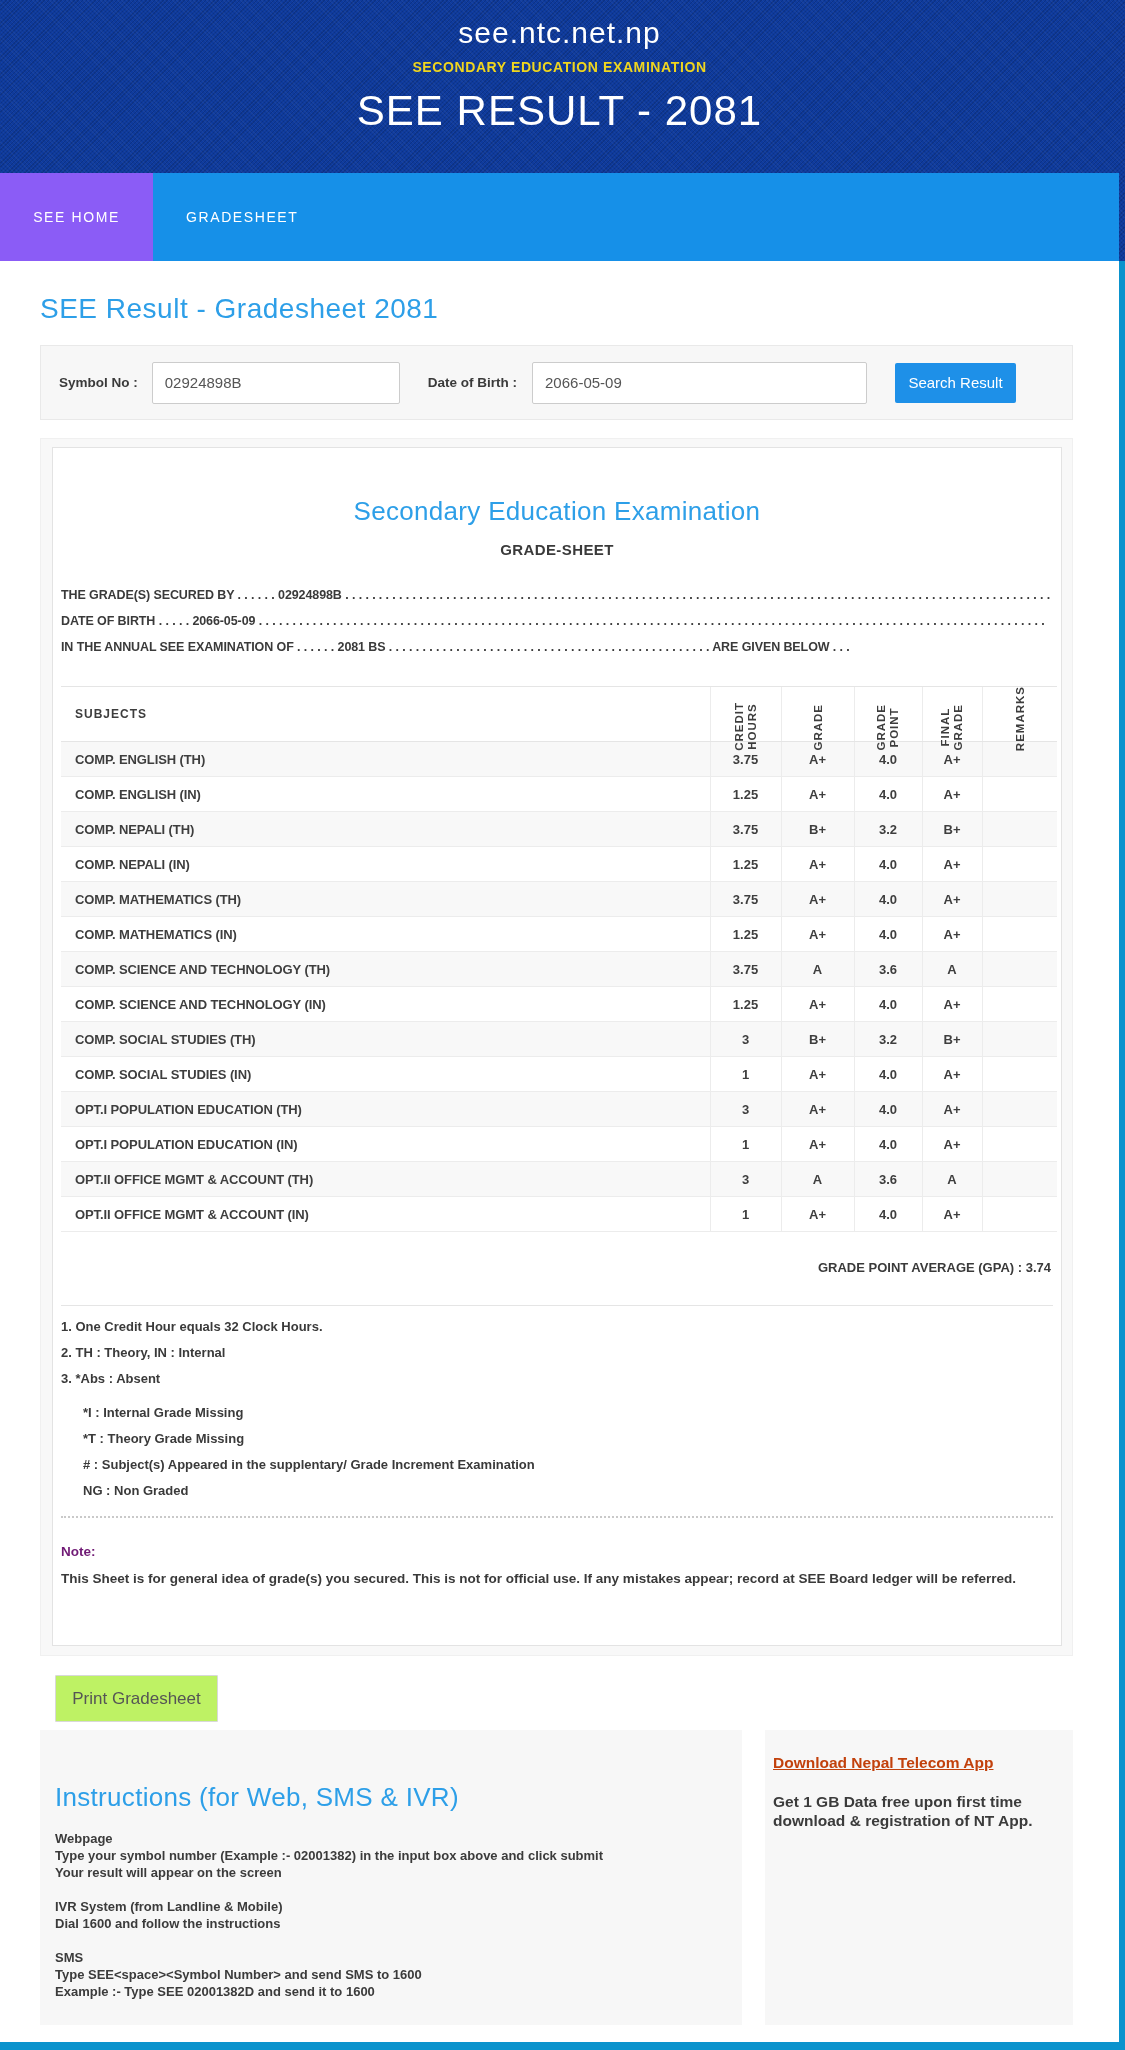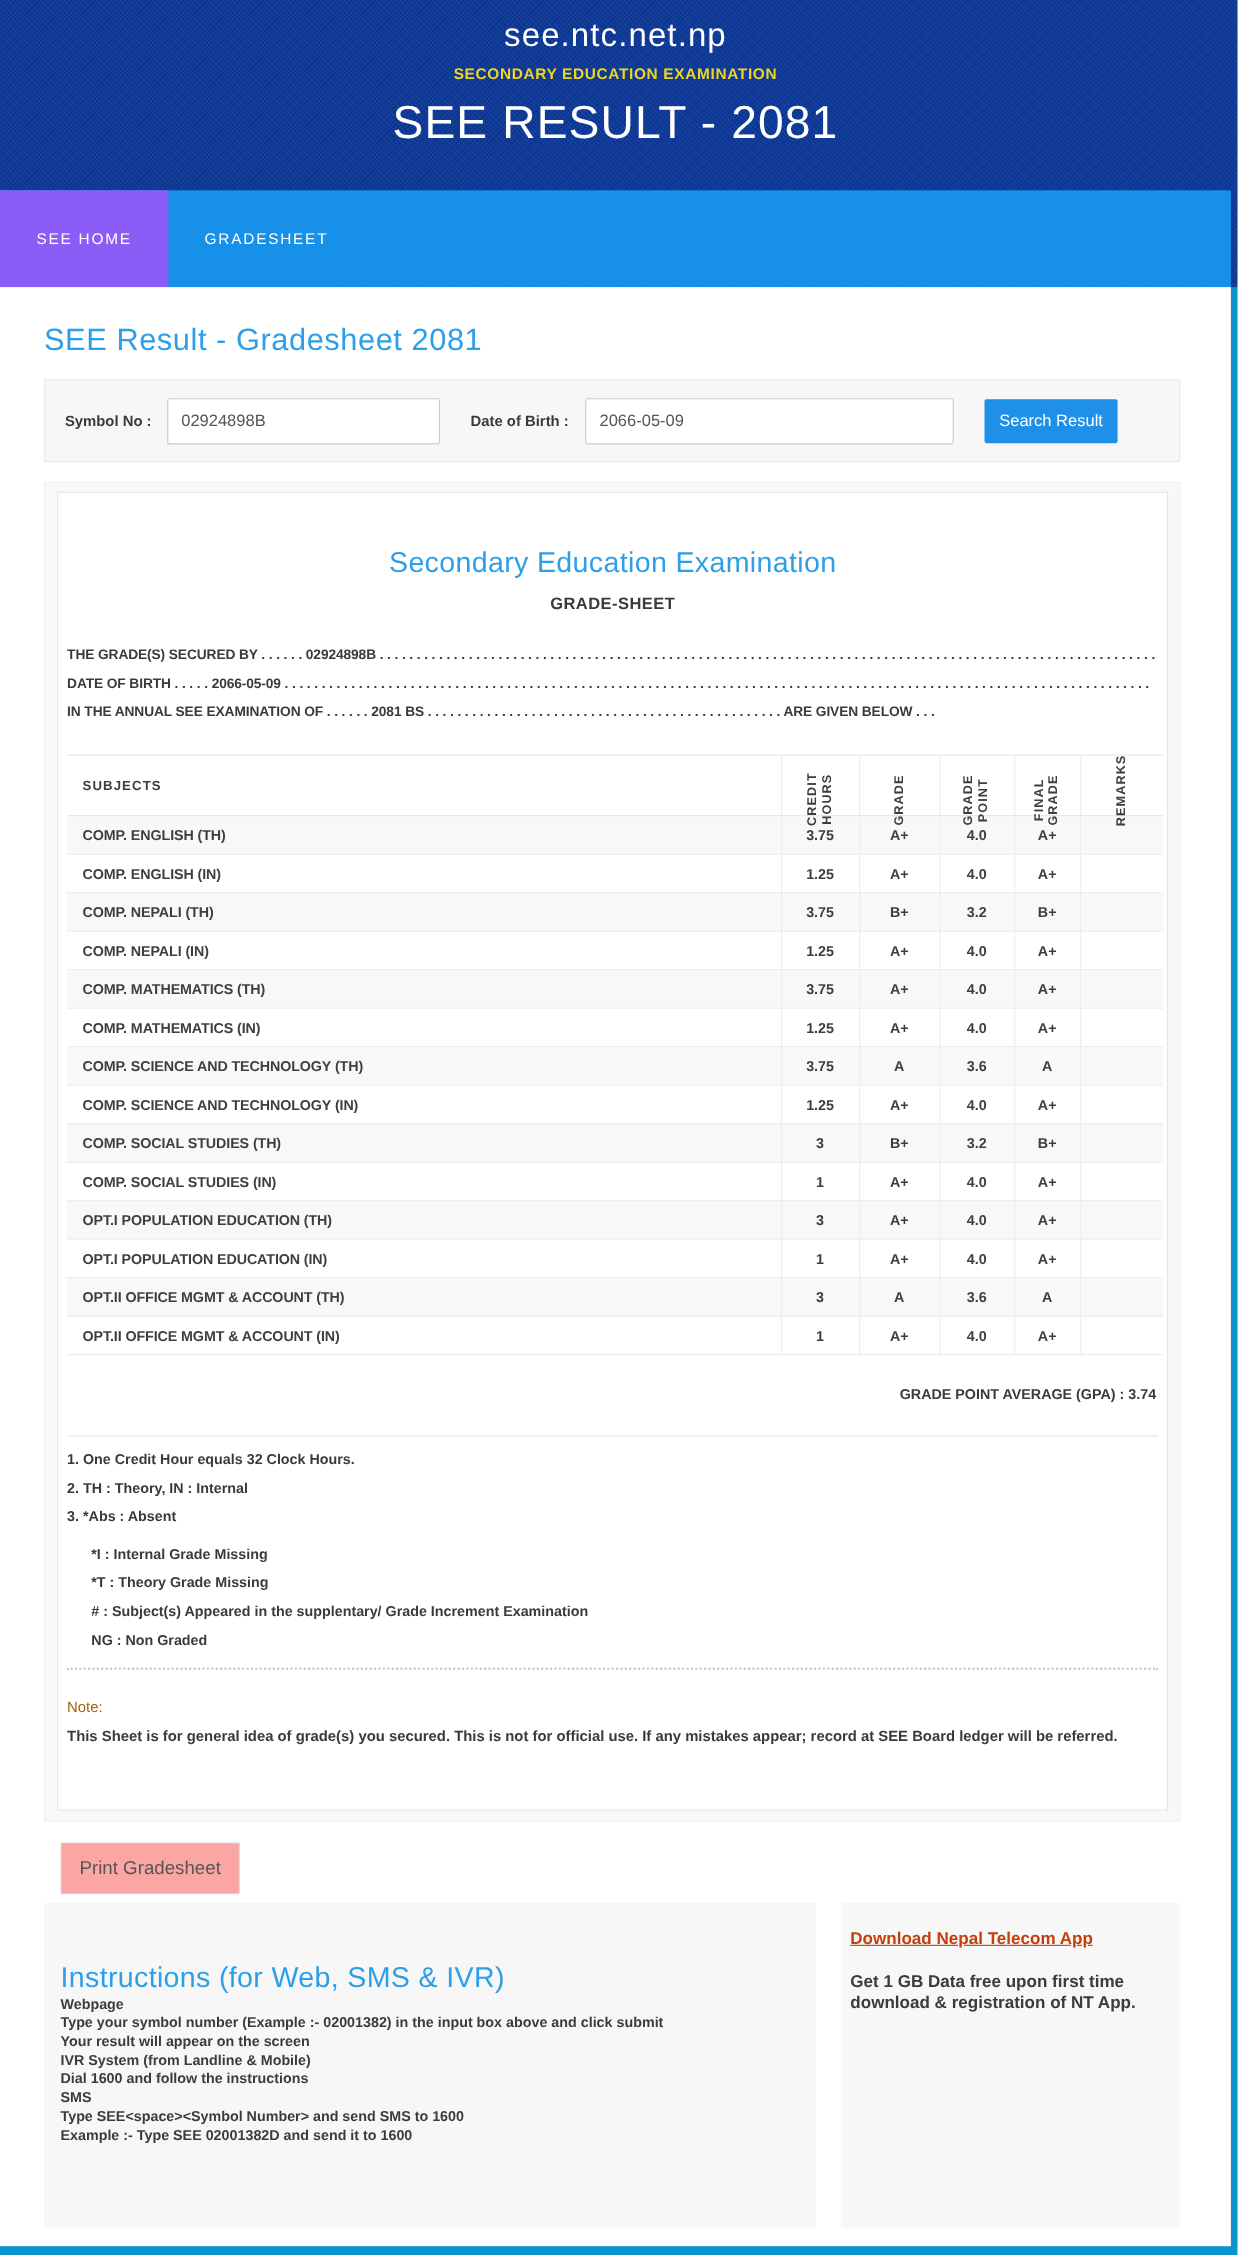--- a/index.html
+++ b/index.html
@@ -97,35 +97,35 @@
   tbody td{border-top:1px solid #ececec;font-size:13px;font-weight:700;color:#3e3e3e;}
   tbody tr:last-child td{border-bottom:1px solid #ececec;}
   td.subject-cell{text-align:left;padding-left:14px;letter-spacing:-0.1px;}
   td.val{text-align:center;}
   .gpa-line{margin-top:28px;text-align:right;font-size:13px;font-weight:700;color:#3a3a3a;padding-right:2px;}
   .rule-solid{margin-top:30px;border:none;border-top:1px solid #e5e5e5;}
   .notes{margin-top:8px;}
   .note-item{font-size:13px;font-weight:700;color:#3a3a3a;line-height:26px;}
   .subnotes{padding-left:22px;}
   .rule-dotted{margin-top:12px;border:none;border-top:2px dotted #c9c9c9;}
-  .note-label{margin-top:20px;font-size:13.5px;font-weight:400;color:#a16207;line-height:27px;}
+  .note-label{margin-top:20px;font-size:13.5px;font-weight:700;color:#701a75;line-height:27px;}
   .note-text{font-size:13.5px;font-weight:700;color:#3a3a3a;line-height:27px;max-width:1000px;}
   
   .print-btn{
     position:absolute;top:1414px;left:55px;width:163px;height:47px;
-    background:#fca5a5;border:1px solid #d8d8d8;border-radius:1px;
+    background:#bef264;border:1px solid #d8d8d8;border-radius:1px;
     font-family:"Liberation Sans",sans-serif;font-size:17px;color:#555555;cursor:pointer;
   }
   
   .instr-left{
     position:absolute;top:1469px;left:40px;width:702px;height:295px;
     background:#f7f7f7;box-sizing:border-box;padding:0 15px;
   }
   .instr-title{margin-top:52px;font-size:26px;font-weight:400;color:#2d9fe8;letter-spacing:0.3px;}
-  .instr-section{}
+  .instr-section{margin-top:17px;}
   .instr-line{font-size:13px;font-weight:700;color:#3b3b3b;line-height:17px;}
   .instr-right{
     position:absolute;top:1469px;left:765px;width:308px;height:295px;
     background:#f7f7f7;box-sizing:border-box;padding:24px 10px 0 8px;
   }
   .promo-link{font-size:15.5px;font-weight:700;color:#c2410c;text-decoration:underline;cursor:pointer;}
   .promo-text{margin-top:20px;font-size:15.5px;font-weight:700;color:#3b3b3b;line-height:19px;max-width:272px;}
 </style>
 </head>
 <body>

